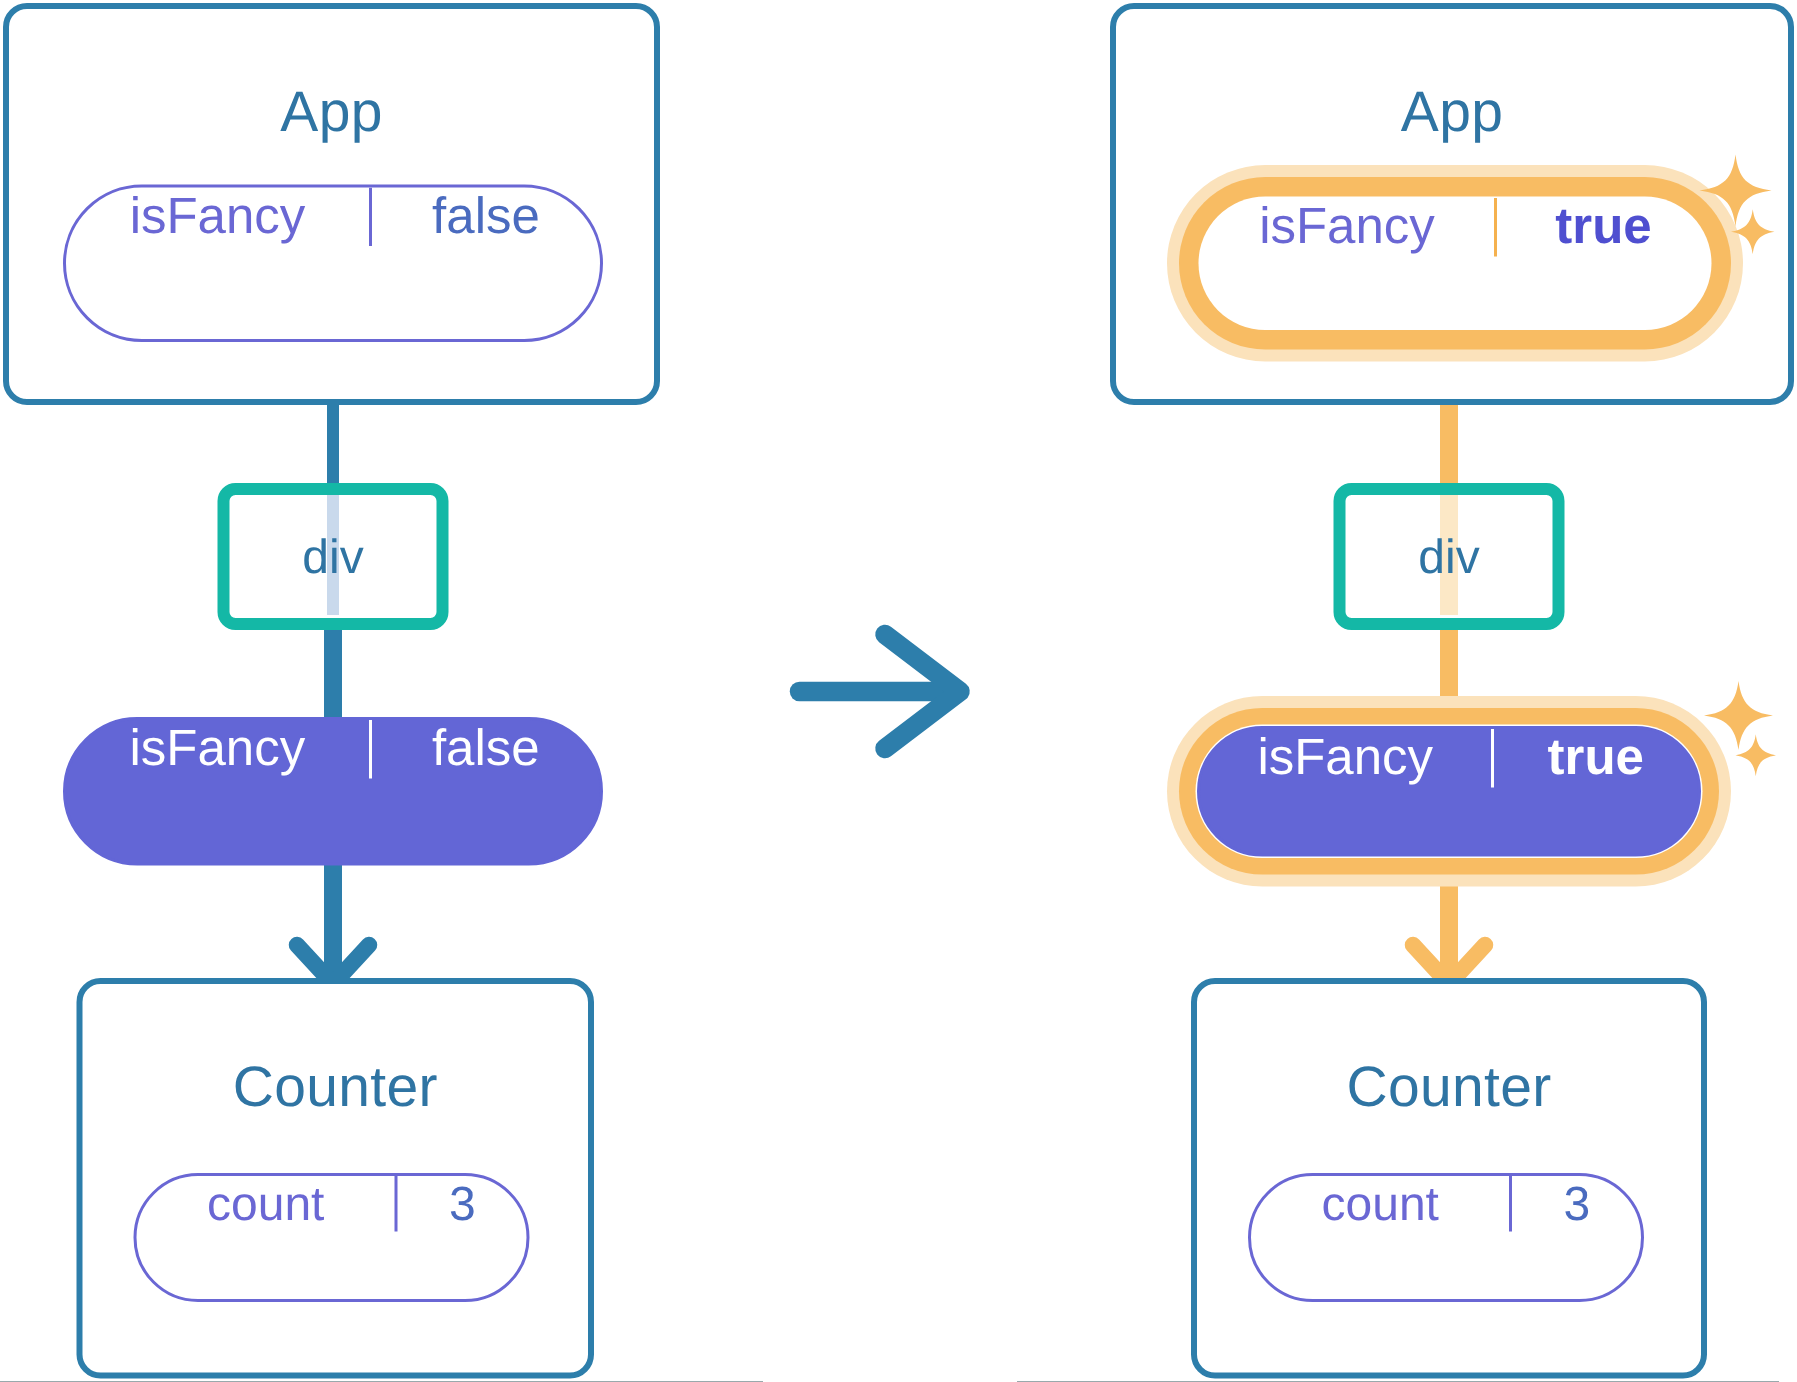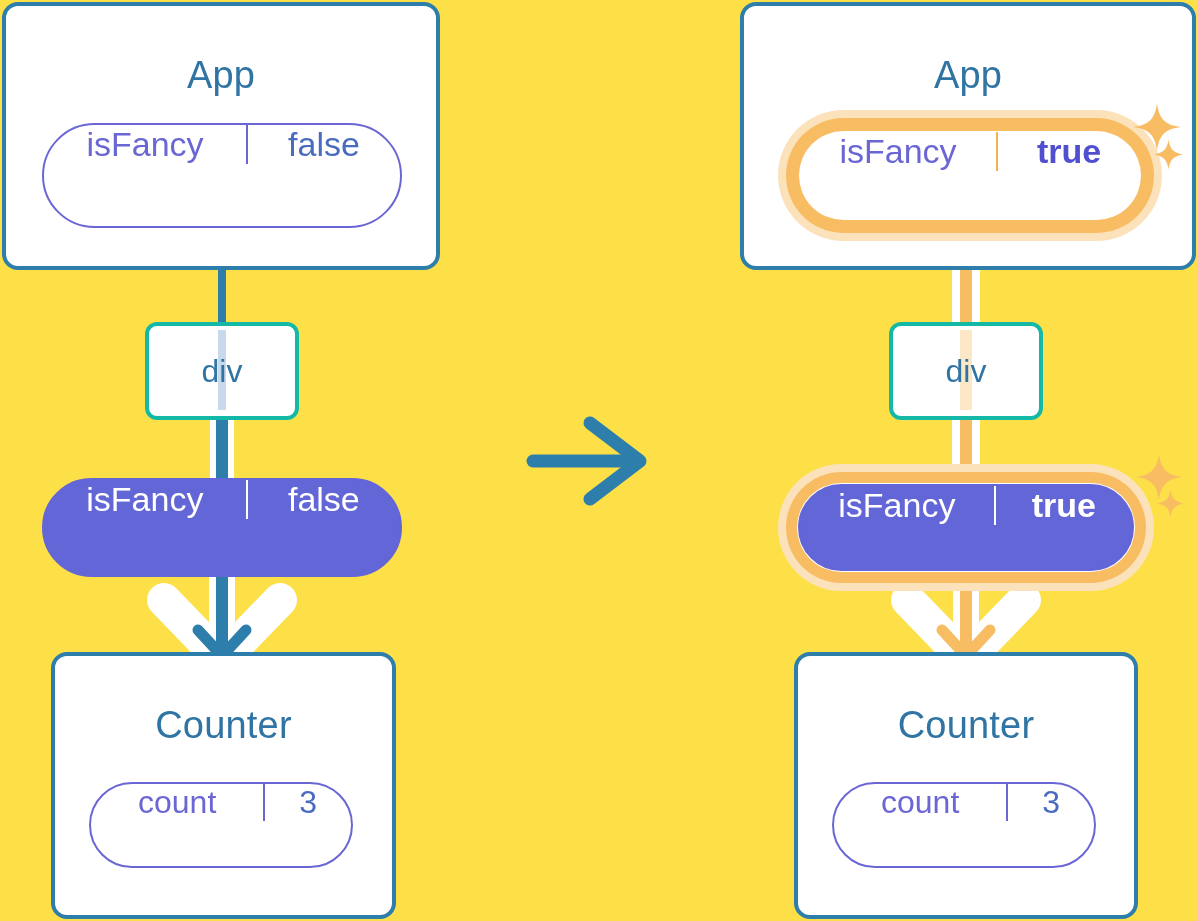--- a/index.html
+++ b/index.html
@@ -4,21 +4,21 @@
 <style>
   html, body {
     margin: 0;
     padding: 0;
     background: #4d666d;
   }
   #stage {
     position: relative;
     width: 1198px;
     height: 921px;
-    background: #fde047;
+    background: #ffffff;
     font-family: "Liberation Sans", sans-serif;
     overflow: hidden;
   }
   .panel { position: absolute; top: 0; left: 0; width: 1198px; height: 921px; }
 
   
   .card {
     position: absolute;
     background: #ffffff;
     border: 4px solid #2d7eab;
@@ -30,21 +30,21 @@
     left: 0; right: 0;
     text-align: center;
     color: #2f74a3;
     font-size: 38px;
     font-weight: 400;
     letter-spacing: 0.2px;
   }
   .divbox {
     position: absolute;
     background: #ffffff;
-    border: 4px solid #14b8a6;
+    border: 8px solid #14b8a6;
     border-radius: 12px;
     box-sizing: border-box;
     display: flex;
     align-items: center;
     justify-content: center;
     color: #2f74a3;
     font-size: 32px;
   }
   .divbox span { position: relative; z-index: 3; }
 

